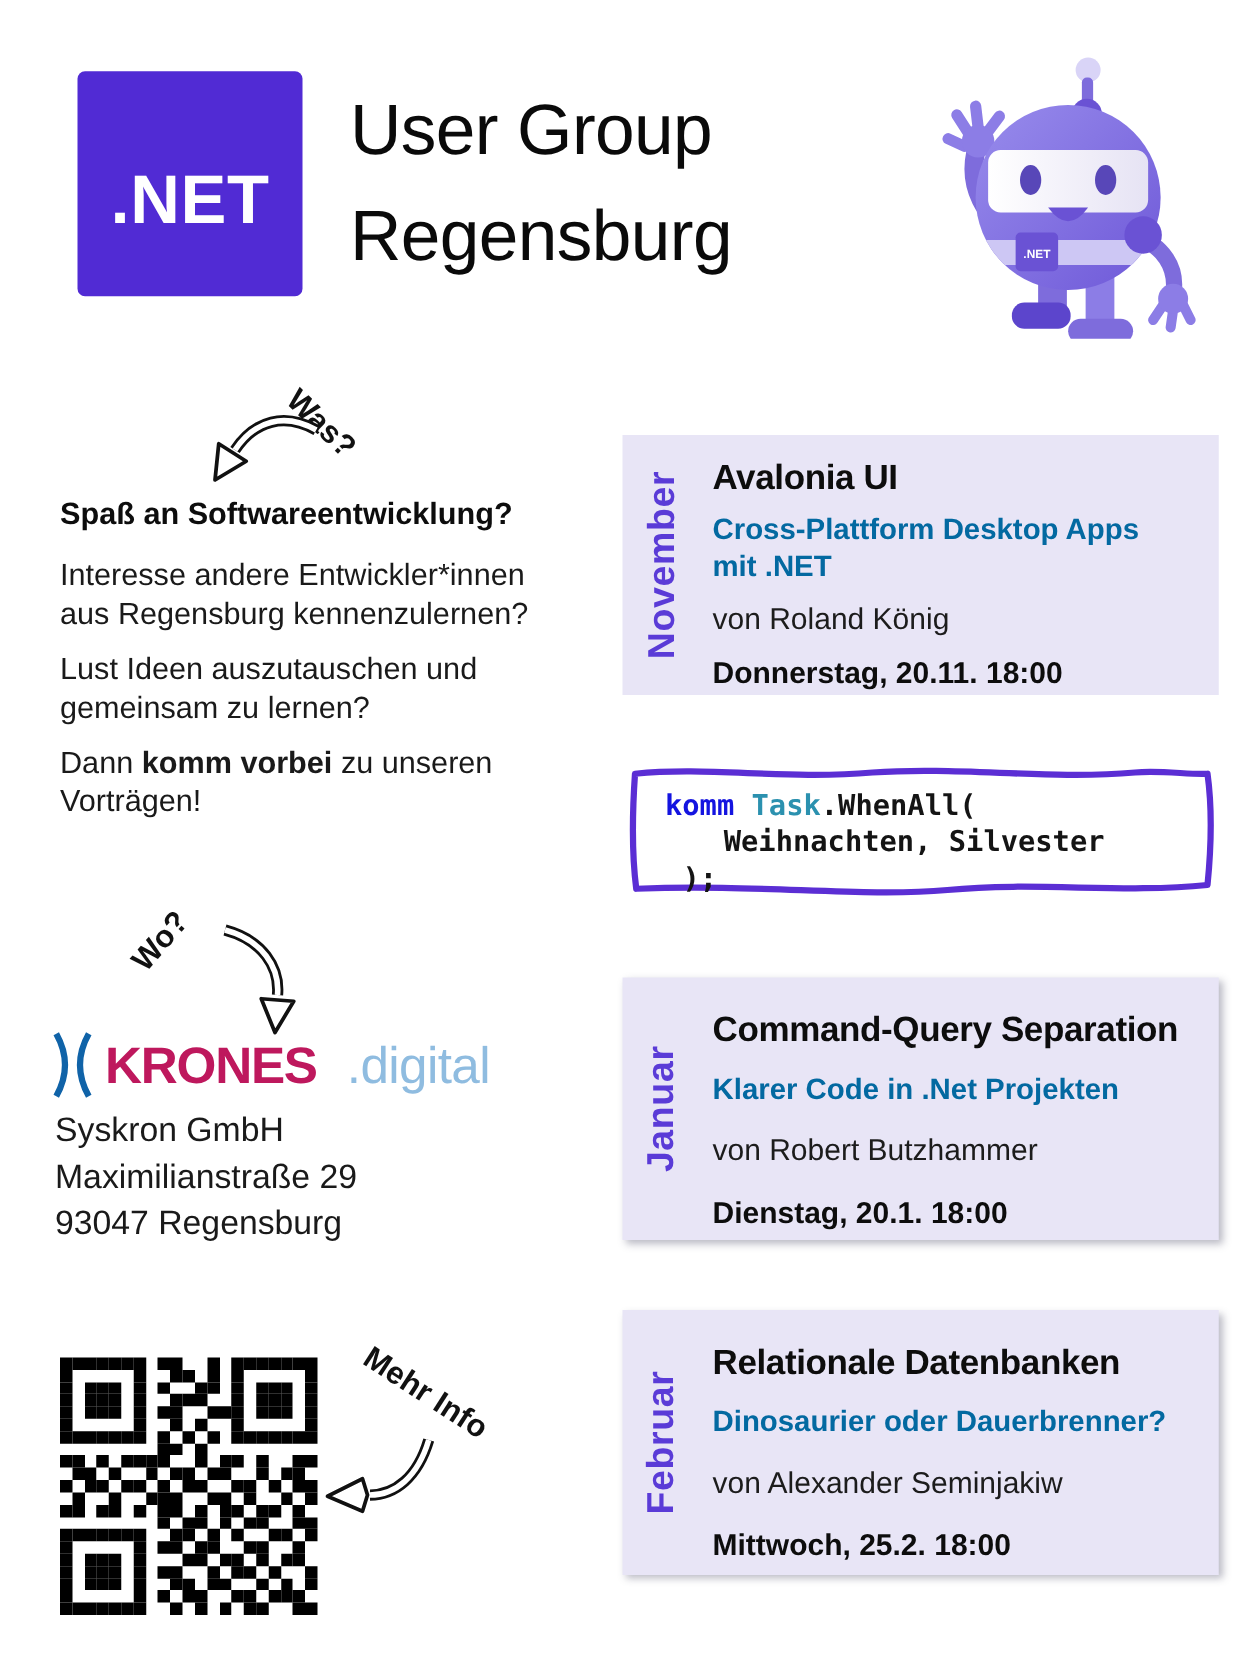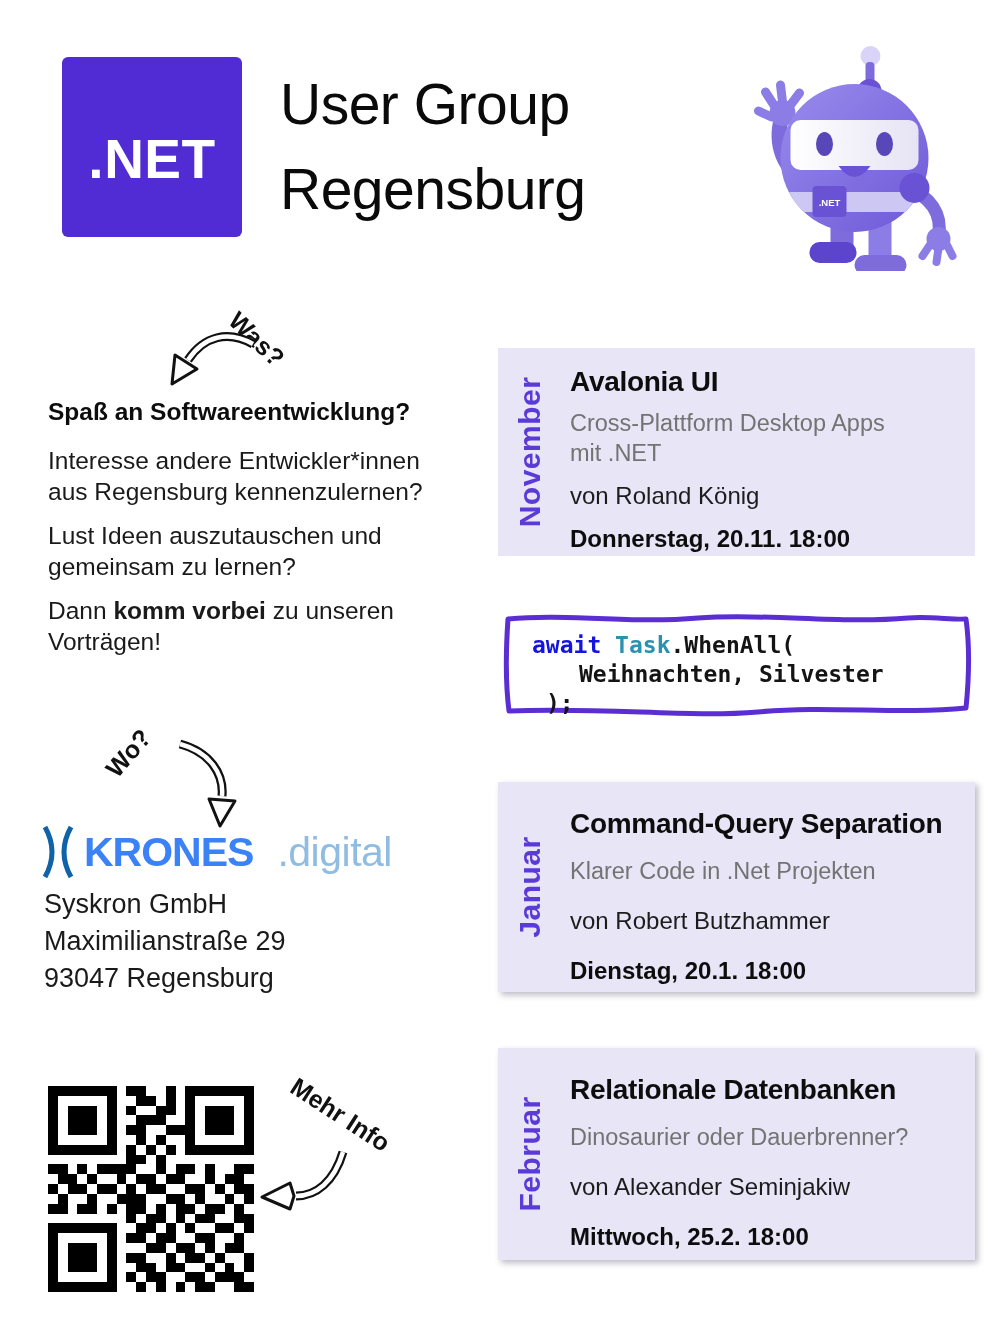--- a/index.html
+++ b/index.html
@@ -26,38 +26,38 @@
   .card.shadow{box-shadow:3px 3px 6px rgba(60,60,90,.35);}
   #card-november{top:348px;height:208px;}
   #card-januar{top:782px;height:210px;}
   #card-februar{top:1048px;height:212px;}
   .month-rail{position:absolute;left:0;top:0;bottom:0;width:64px;display:flex;align-items:center;justify-content:center;}
   .month-rail span{transform:rotate(-90deg);white-space:nowrap;color:#5A3BD7;font-weight:700;font-size:30px;letter-spacing:.5px;}
   .card-content{position:absolute;left:72px;right:6px;top:18px;}
   .card.roomy .card-content{top:26px;}
   .event-title{font-size:28px;font-weight:700;letter-spacing:-.3px;margin:0 0 10px 0;white-space:nowrap;color:#0d0d0d;}
   .card.roomy .event-title{margin-bottom:16px;}
-  .event-subtitle{font-size:23.5px;line-height:30px;font-weight:400;margin:0 0 13px 0;white-space:pre-line;color:#737373;}
+  .event-subtitle{font-size:23.5px;line-height:30px;font-weight:700;margin:0 0 13px 0;white-space:pre-line;color:#0369a1;}
   .card.roomy .event-subtitle{margin-bottom:20px;}
   .event-speaker{font-size:24px;line-height:30px;margin:0 0 13px 0;color:#1c1c1c;}
   .card.roomy .event-speaker{margin-bottom:20px;}
   .event-date{font-size:24px;line-height:30px;font-weight:700;color:#0d0d0d;}
   
   .code-box{position:absolute;left:498px;top:610px;width:478px;height:110px;}
   .code-box svg{position:absolute;left:0;top:0;}
   .code-text{position:absolute;left:34px;top:21px;font-family:"DejaVu Sans Mono","Liberation Mono",monospace;
              font-size:23px;line-height:29px;font-weight:700;color:#141414;white-space:nowrap;}
   .code-text .kw{color:#1414E0;}
   .code-text .ty{color:#2B91AF;}
   .code-l2{margin-left:47px;}
   .code-l3{margin-left:14px;}
   
   .krones{position:absolute;left:42px;top:824px;display:flex;align-items:center;height:56px;}
   .krones svg{margin-right:10px;}
-  .krones .brand{font-size:41px;font-weight:700;color:#3b82f6;letter-spacing:-1px;}
+  .krones .brand{font-size:41px;font-weight:700;color:#be185d;letter-spacing:-1px;}
   .krones .suffix{font-size:41px;font-weight:500;color:#8FBCE0;margin-left:24px;letter-spacing:-.5px;}
   .address{position:absolute;left:44px;top:886px;font-size:27px;line-height:37px;color:#1a1a1a;white-space:pre-line;}
   
   #qr{position:absolute;left:48px;top:1086px;width:206px;height:206px;display:grid;
       grid-template-columns:repeat(21,1fr);grid-template-rows:repeat(21,1fr);}
   #qr .on{background:#000;}
   
   .arrow{position:absolute;}
   #arrow-was{left:158px;top:328px;}
   #arrow-wo{left:172px;top:738px;}
@@ -148,21 +148,21 @@
       <div class="event-speaker">von Roland König</div>
       <div class="event-date">Donnerstag, 20.11. 18:00</div>
     </div>
   </div>
 
   <div class="code-box">
     <svg width="478" height="110" viewBox="0 0 478 110">
       <path d="M10,9 C70,3 130,14 200,8 C270,3 340,14 410,8 C430,6 455,10 468,9 C472,38 471,68 468,98 C400,105 330,95 260,102 C190,108 110,97 11,101 C7,70 8,38 10,9 Z" fill="#ffffff" stroke="#5B2ED4" stroke-width="5" stroke-linejoin="round"></path>
     </svg>
     <div class="code-text">
-      <div class="code-l1"><span class="kw">await</span> <span class="ty">Task</span><span>.WhenAll(</span></div>
+      <div class="code-l1"><span class="kw">komm</span> <span class="ty">Task</span><span>.WhenAll(</span></div>
       <div class="code-l2">Weihnachten, Silvester</div>
       <div class="code-l3">);</div>
     </div>
   </div>
 
   <div class="hand-label" id="wo-label">Wo?</div>
   <svg class="arrow" id="arrow-wo" width="72" height="100" viewBox="0 0 72 100">
     <path d="M8,6 C38,14 52,36 50,58" stroke="#111" stroke-width="9" fill="none"></path>
     <path d="M8,6 C38,14 52,36 50,58" stroke="#fff" stroke-width="4.5" fill="none"></path>
     <polygon points="48,88 63,63 50,62 37,61" fill="#fff" stroke="#111" stroke-width="3" stroke-linejoin="round"></polygon>

